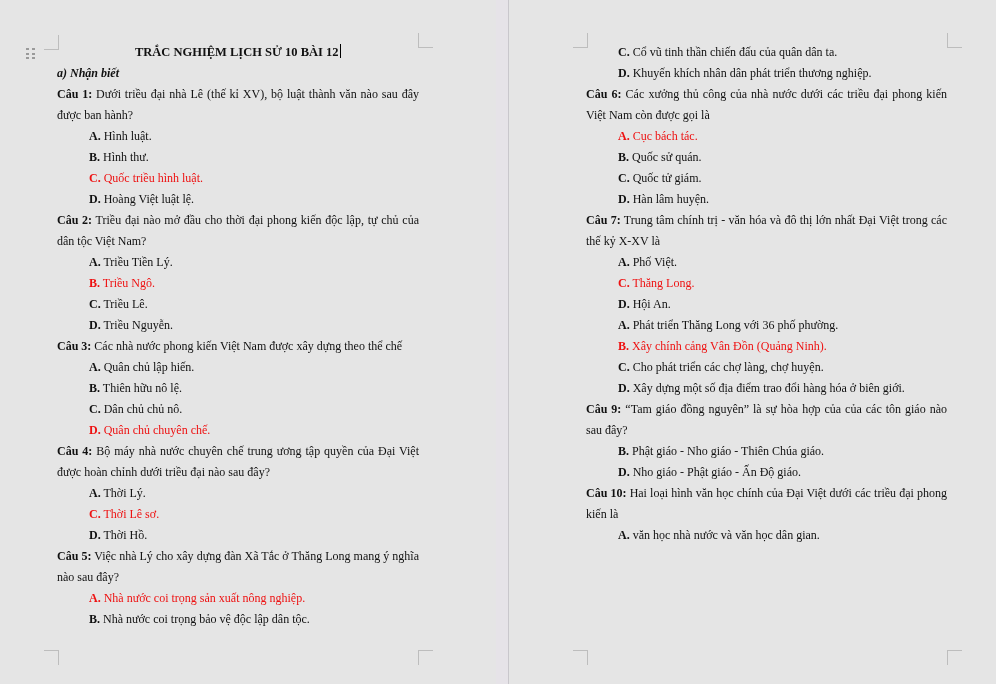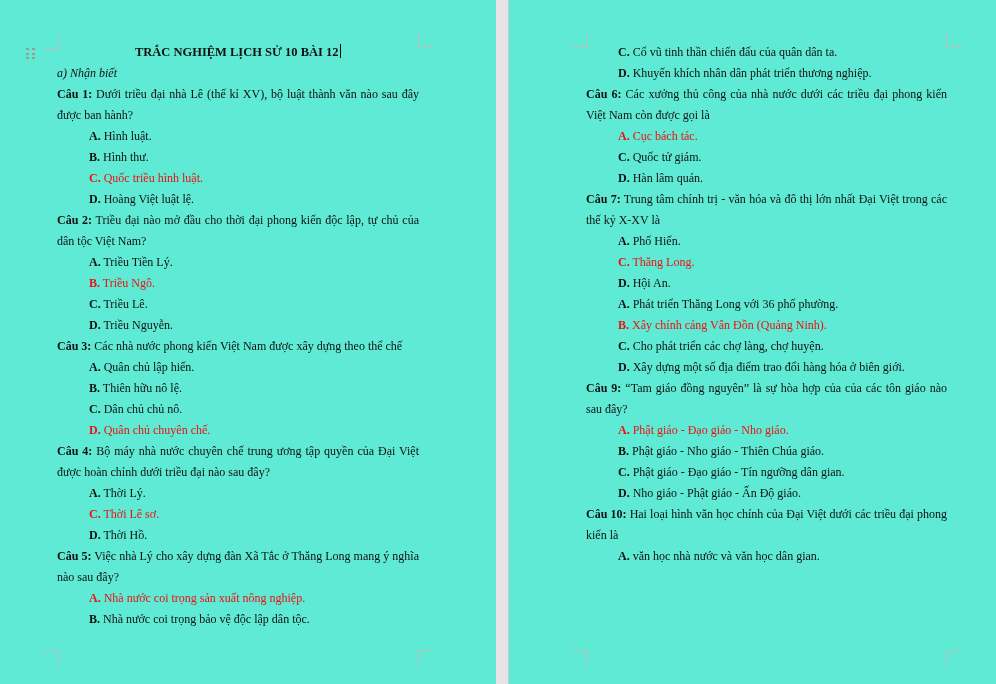--- a/index.html
+++ b/index.html
@@ -3,39 +3,39 @@
 <meta charset="utf-8">
 <style>
   html, body { margin: 0; padding: 0; }
   body {
     width: 996px; height: 684px; overflow: hidden; position: relative;
     background: #ffffff;
     font-family: "Liberation Serif", "DejaVu Serif", serif;
     color: #111;
   }
   .page {
-    position: absolute; top: 0; height: 684px; background: #5eead4; overflow: hidden;
+    position: absolute; top: 0; height: 684px; background: #e5e5e5; overflow: hidden;
   }
   #page-left { left: 0; width: 496px; }
   #page-right { left: 509px; width: 487px; }
   .gap {
     position: absolute; left: 496px; top: 0; width: 13px; height: 684px;
     background: #e6e3e8; border-right: 1px solid #c9c7cc; box-sizing: border-box;
   }
   .corner { position: absolute; width: 14px; height: 14px; border-color: #bdbdbd; border-style: solid; border-width: 0; }
   .c-tl { border-right-width: 1px; border-bottom-width: 1px; }
   .c-tr { border-left-width: 1px; border-bottom-width: 1px; }
   .c-bl { border-right-width: 1px; border-top-width: 1px; }
   .c-br { border-left-width: 1px; border-top-width: 1px; }
   .content { position: absolute; top: 42px; font-size: 12px; line-height: 21px; }
   #page-left .content { left: 57px; width: 362px; }
   #page-right .content { left: 77px; width: 361px; top: 42px; }
   .title { text-align: center; font-weight: bold; font-size: 12.5px; }
   .cursor { display: inline-block; width: 1.5px; height: 14px; background: #000; vertical-align: -2px; margin-left: 1px; }
-  .section { font-weight: normal; font-style: italic; }
+  .section { font-weight: bold; font-style: italic; }
   .q { text-align: justify; }
   .q b { font-weight: bold; }
   .opt { padding-left: 32px; white-space: nowrap; }
   .opt b { font-weight: bold; }
   .correct { color: #ee1111; }
   .handle {
     position: absolute; left: 26px; top: 48px; width: 10px; height: 12px;
     display: grid; grid-template-columns: 3px 3px; grid-gap: 2px 3px;
   }
   .handle span { width: 3px; height: 2px; background: #9a9a9a; display: block; }
@@ -105,40 +105,39 @@
   <div class="corner c-br" style="left:438px; top:650px;"></div>
   <div class="content">
     <div id="right-continued">
         <div class="opt"><b>C.</b><span> Cổ vũ tinh thần chiến đấu của quân dân ta.</span></div>
         <div class="opt"><b>D.</b><span> Khuyến khích nhân dân phát triển thương nghiệp.</span></div>
       </div>
     <div id="right-questions">
         <div>
           <div class="q"><b>Câu 6:</b><span> Các xưởng thủ công của nhà nước dưới các triều đại phong kiến Việt Nam còn được gọi là</span></div>
           <div class="opt correct"><b>A.</b><span> Cục bách tác.</span></div>
+          <div class="opt"><b>B.</b><span> Quốc sử quán.</span></div>
           <div class="opt"><b>C.</b><span> Quốc tử giám.</span></div>
-          <div class="opt"><b>D.</b><span> Hàn lâm quán.</span></div>
+          <div class="opt"><b>D.</b><span> Hàn lâm huyện.</span></div>
         </div>
         <div>
           <div class="q"><b>Câu 7:</b><span> Trung tâm chính trị - văn hóa và đô thị lớn nhất Đại Việt trong các thế kỷ X-XV là</span></div>
-          <div class="opt"><b>A.</b><span> Phố Hiến.</span></div>
+          <div class="opt"><b>A.</b><span> Phố Việt.</span></div>
           <div class="opt correct"><b>C.</b><span> Thăng Long.</span></div>
           <div class="opt"><b>D.</b><span> Hội An.</span></div>
         </div>
         <div>
           <div class="opt"><b>A.</b><span> Phát triển Thăng Long với 36 phố phường.</span></div>
           <div class="opt correct"><b>B.</b><span> Xây chính cảng Vân Đồn (Quảng Ninh).</span></div>
           <div class="opt"><b>C.</b><span> Cho phát triển các chợ làng, chợ huyện.</span></div>
           <div class="opt"><b>D.</b><span> Xây dựng một số địa điểm trao đổi hàng hóa ở biên giới.</span></div>
         </div>
         <div>
           <div class="q"><b>Câu 9:</b><span> “Tam giáo đồng nguyên” là sự hòa hợp của của các tôn giáo nào sau đây?</span></div>
-          <div class="opt correct"><b>A.</b><span> Phật giáo - Đạo giáo - Nho giáo.</span></div>
           <div class="opt"><b>B.</b><span> Phật giáo - Nho giáo - Thiên Chúa giáo.</span></div>
-          <div class="opt"><b>C.</b><span> Phật giáo - Đạo giáo - Tín ngưỡng dân gian.</span></div>
           <div class="opt"><b>D.</b><span> Nho giáo - Phật giáo - Ấn Độ giáo.</span></div>
         </div>
         <div>
           <div class="q"><b>Câu 10:</b><span> Hai loại hình văn học chính của Đại Việt dưới các triều đại phong kiến là</span></div>
           <div class="opt"><b>A.</b><span> văn học nhà nước và văn học dân gian.</span></div>
         </div>
       </div>
   </div>
 </div>
 

